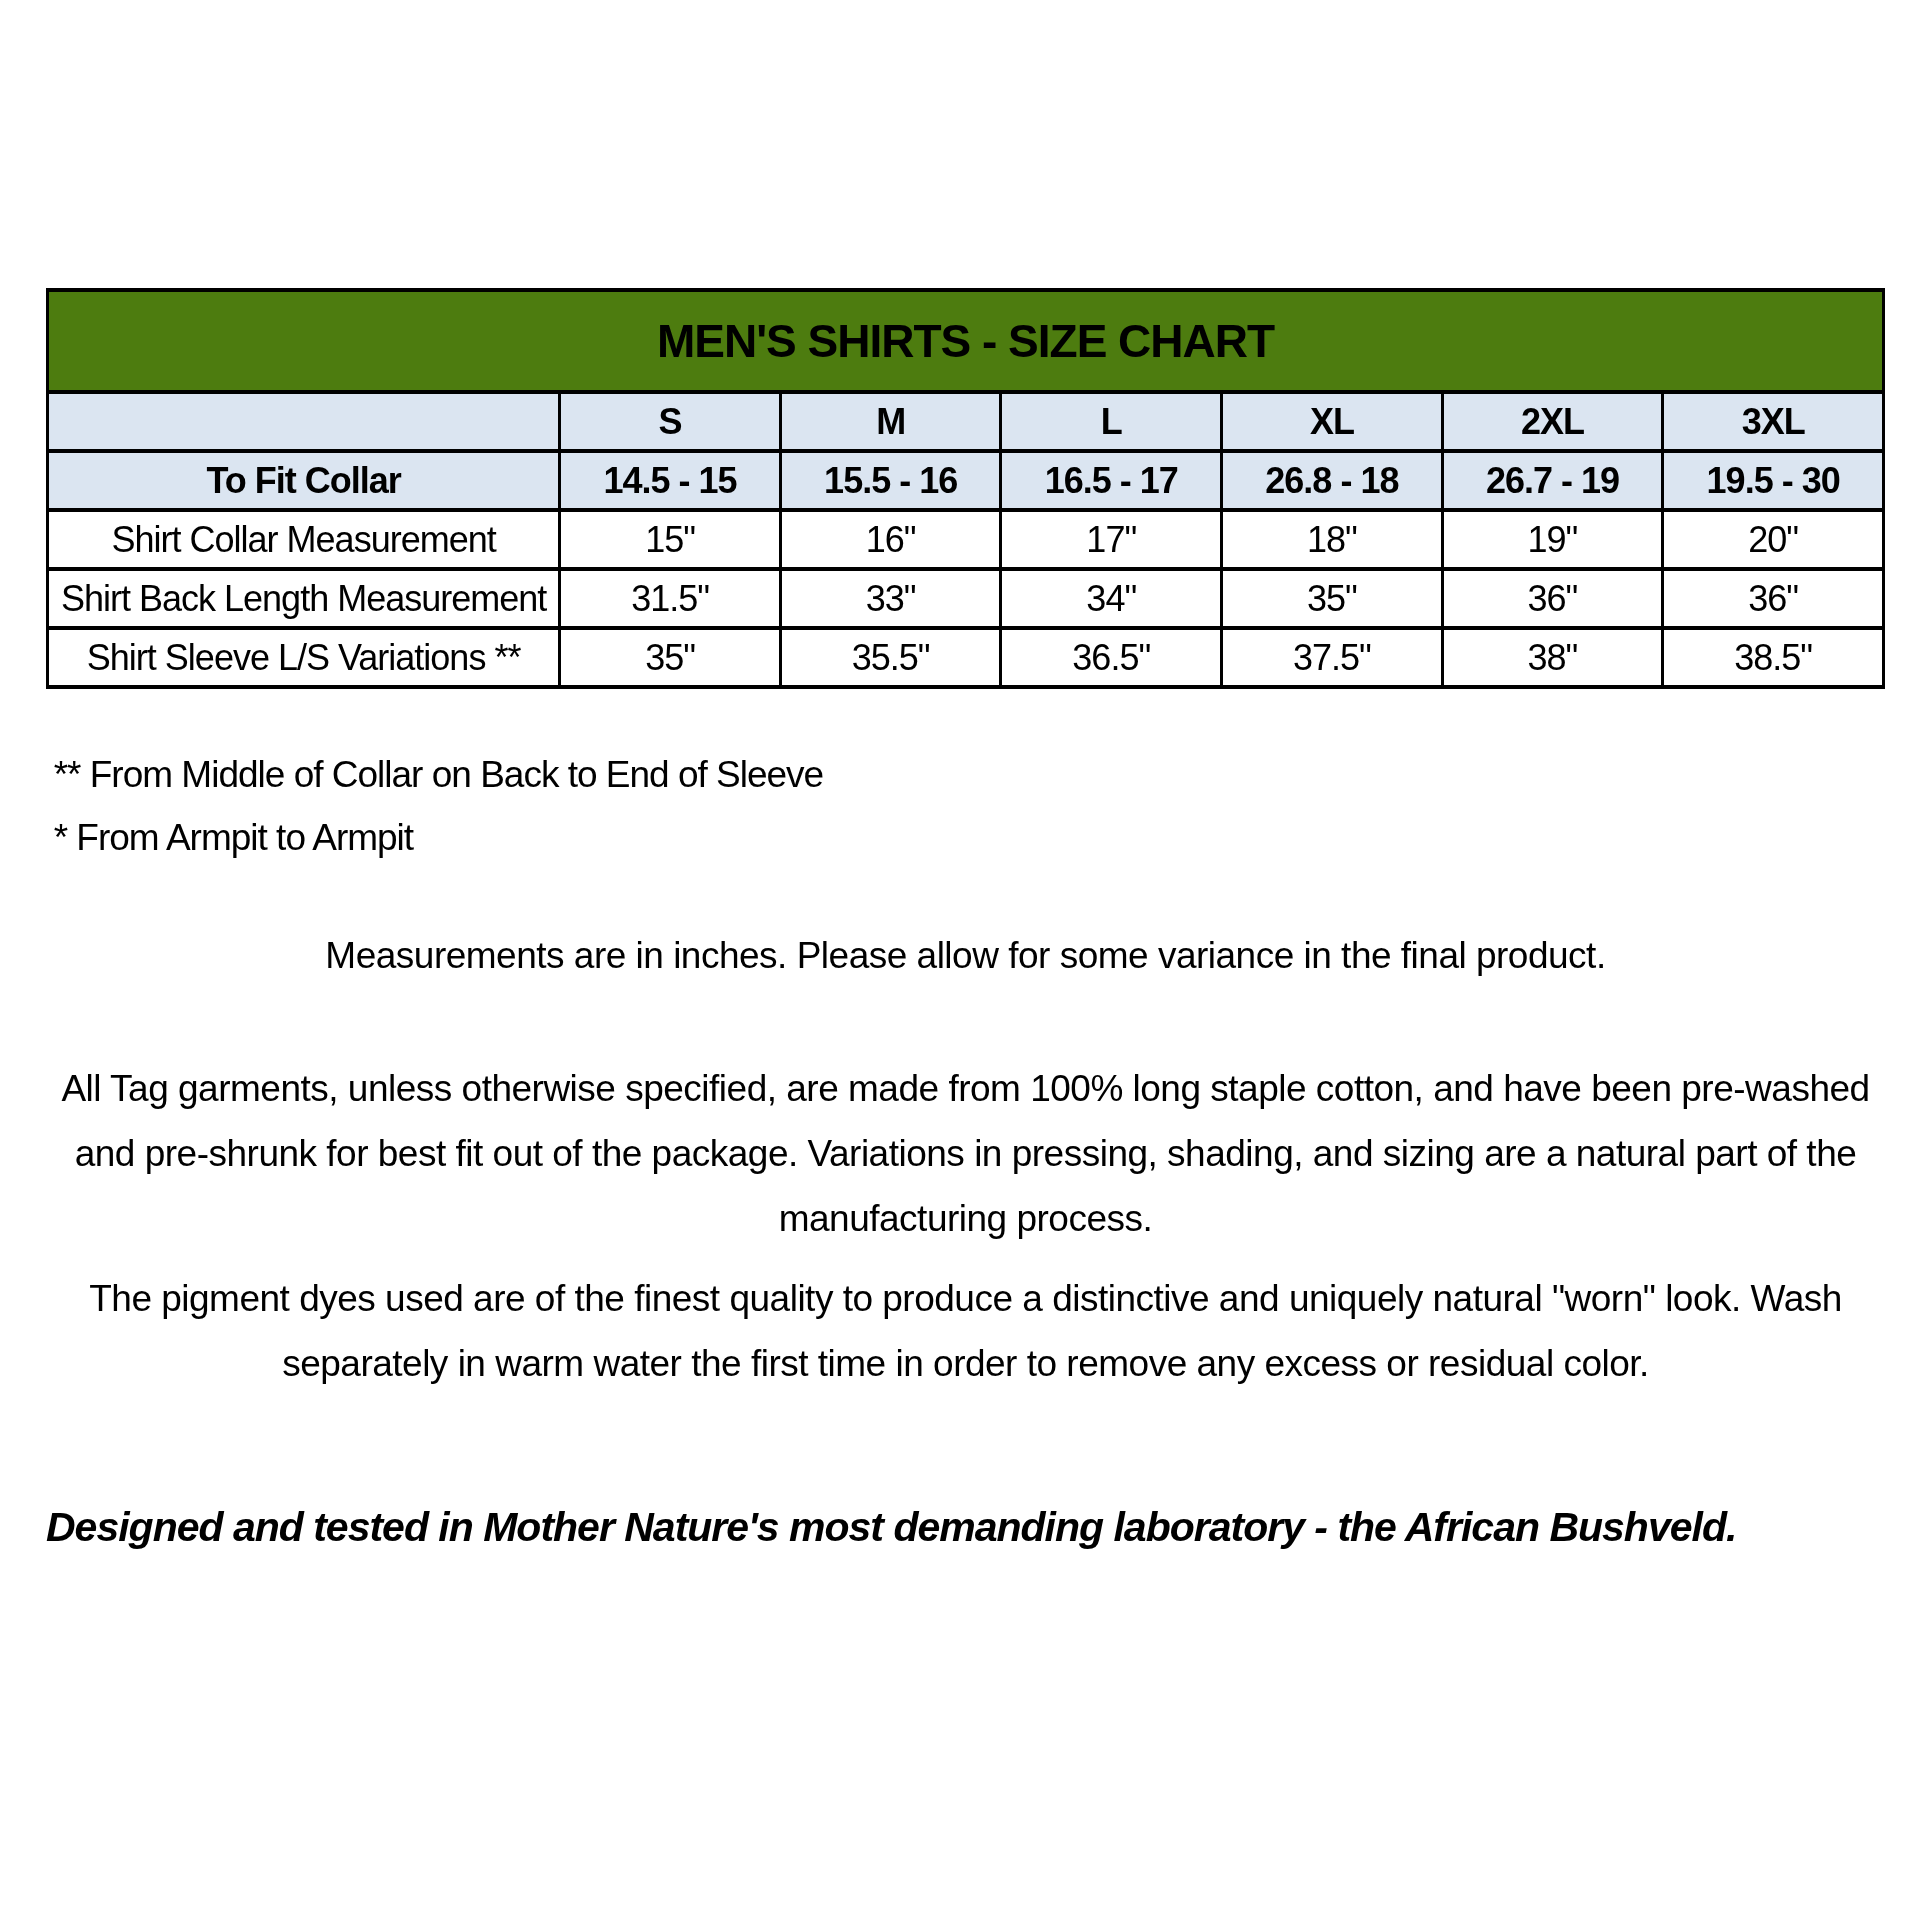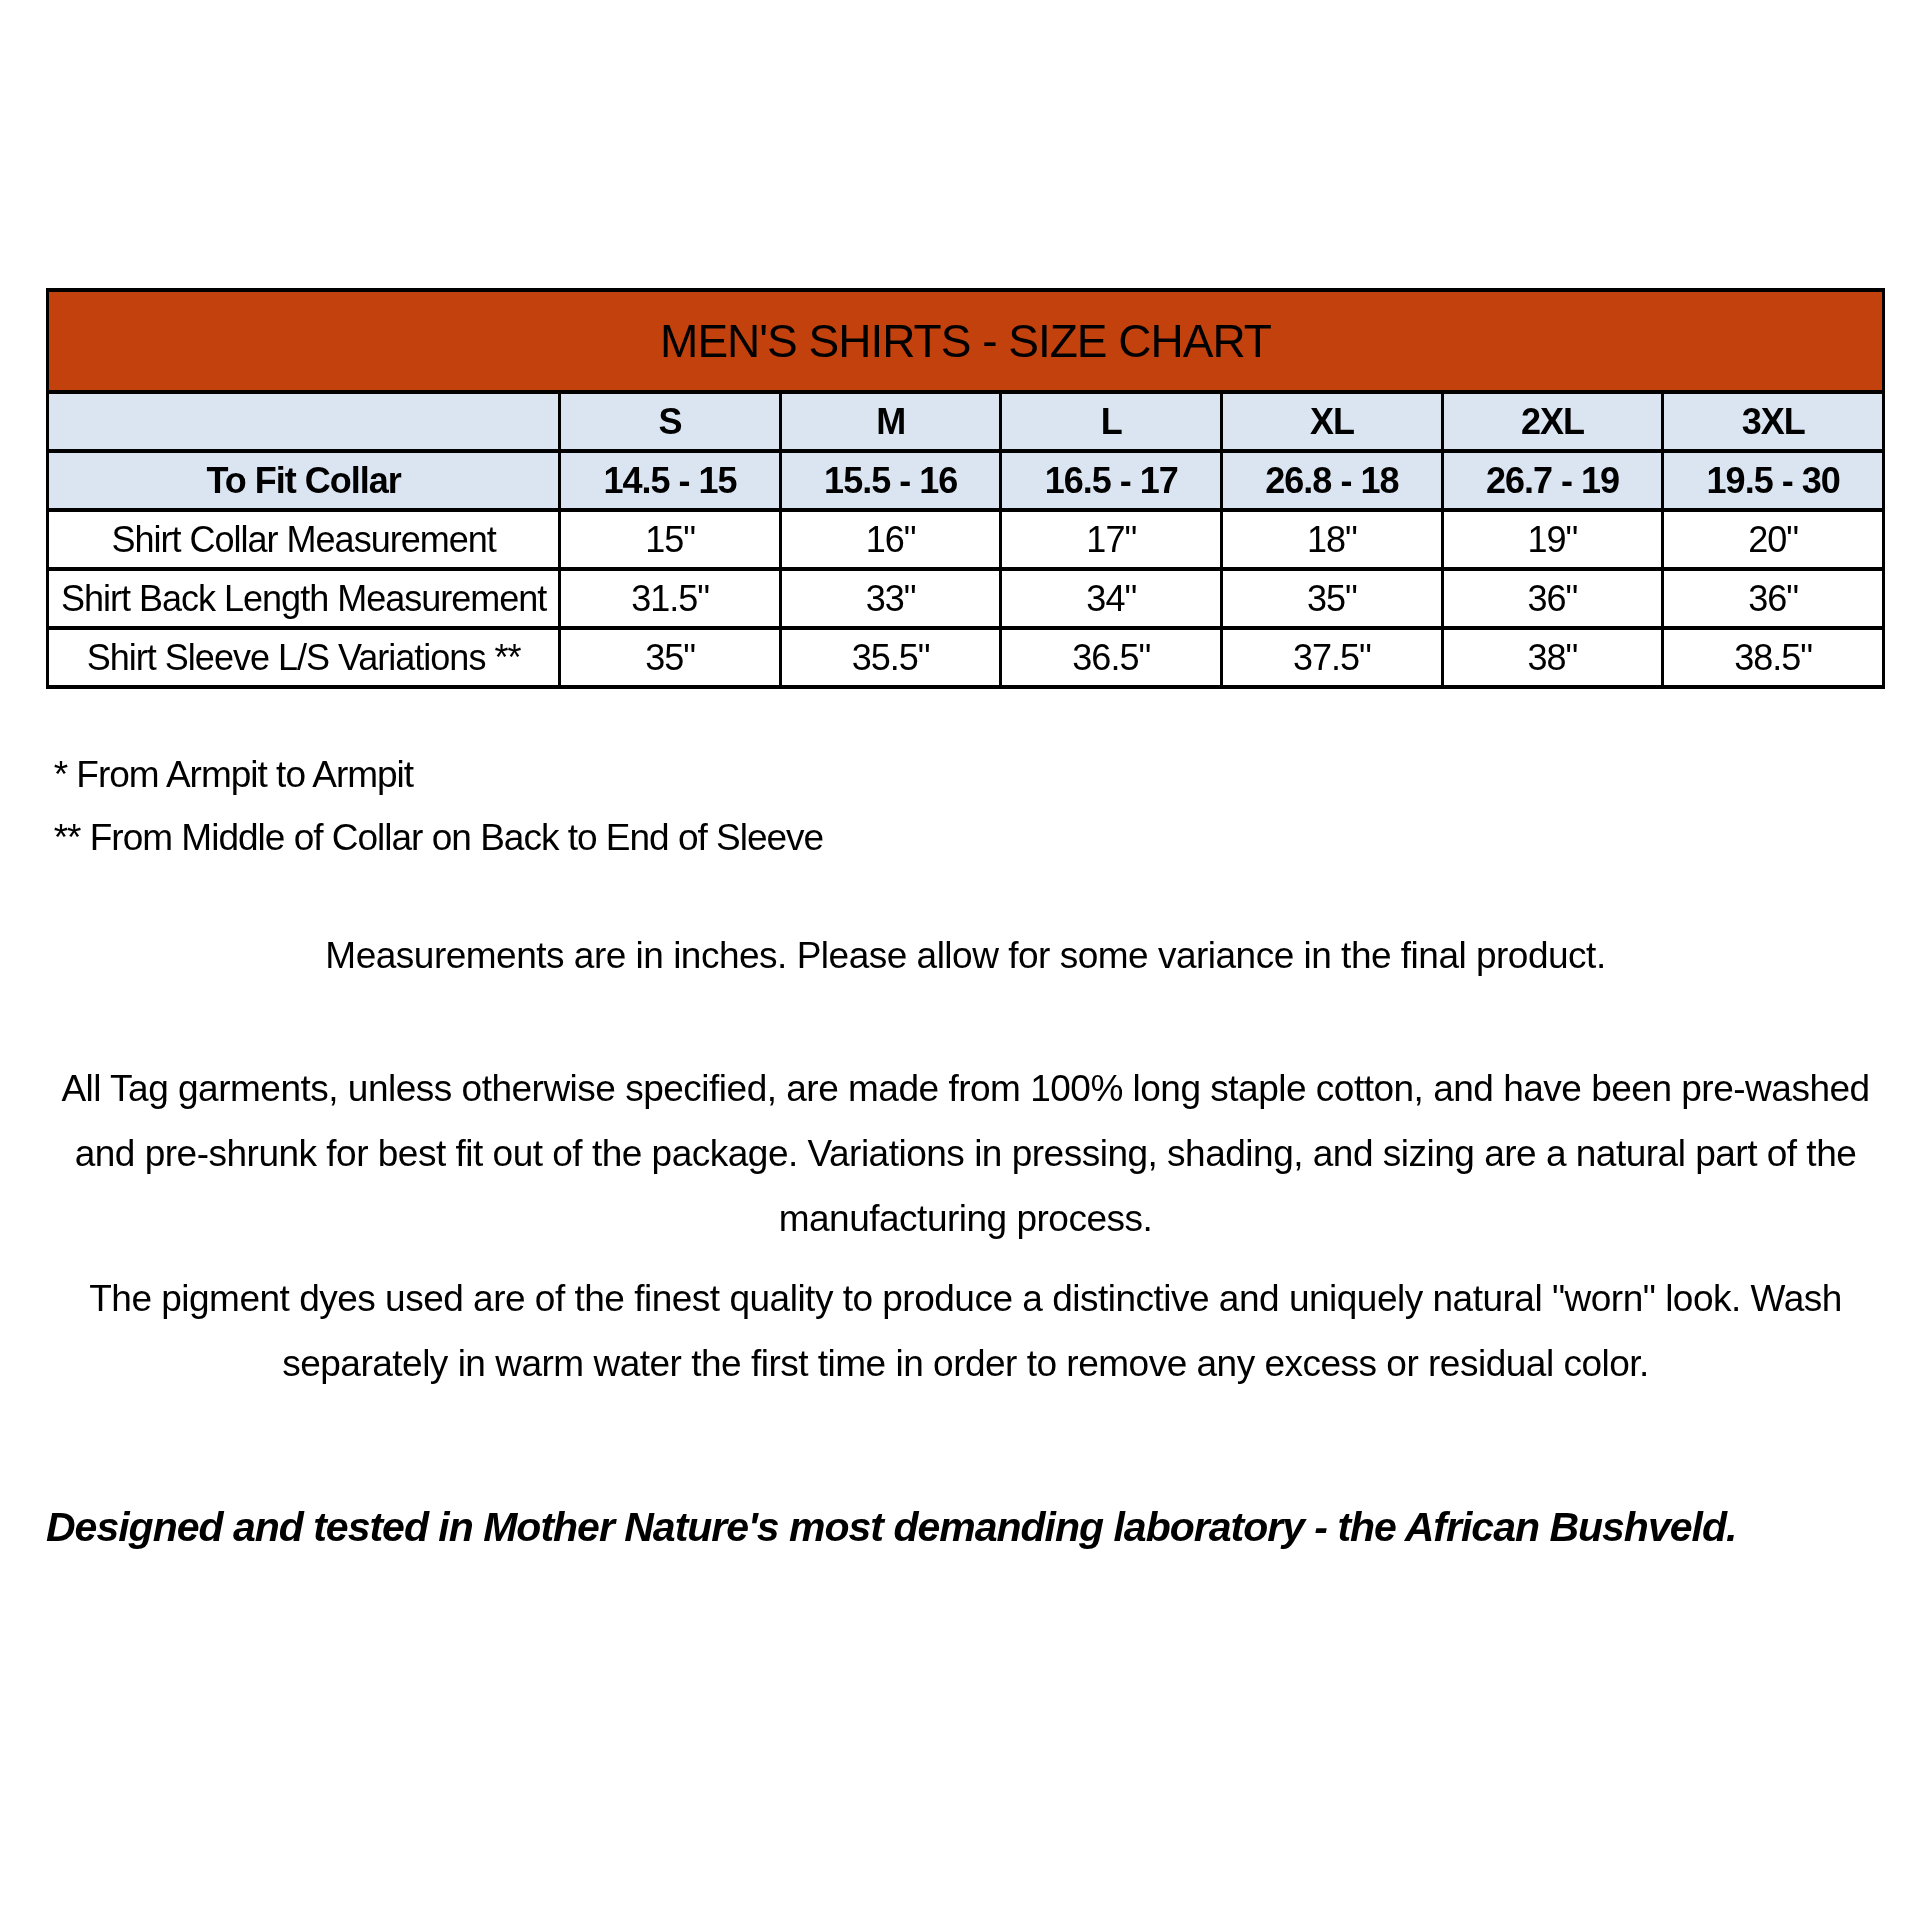--- a/index.html
+++ b/index.html
@@ -30,23 +30,23 @@
     border-top: 4.8px solid #000000;
     border-bottom: 4.8px solid #000000;
     text-align: center;
     vertical-align: middle;
     padding: 0 3.9px;
     overflow: hidden;
     white-space: nowrap;
   }
   td.title-cell {
     height: 98px;
-    background: #c2410c;
+    background: #4d7c0f;
     font-size: 46px;
-    font-weight: normal;
+    font-weight: bold;
   }
   tr.size-row td { height: 55px; font-size: 36px; }
   tr.blue td { background: #dbe5f1; }
   tr.head td, tr.bold-vals td { font-weight: bold; }
   tr.plain td { background: #ffffff; font-weight: normal; }
   tr.plain td.row-label { font-weight: normal; }
 
   .footnotes {
     margin-top: 54px;
     margin-left: 7.7px;
@@ -134,22 +134,22 @@
         <td>35.5"</td>
         <td>36.5"</td>
         <td>37.5"</td>
         <td>38"</td>
         <td>38.5"</td>
       </tr>
     </tbody>
   </table>
 
   <div class="footnotes">
+    <div>** From Middle of Collar on Back to End of Sleeve</div>
     <div>* From Armpit to Armpit</div>
-    <div>** From Middle of Collar on Back to End of Sleeve</div>
   </div>
 
   <p class="para para1">Measurements are in inches. Please allow for some variance in the final product.</p>
   <p class="para para2">All Tag garments, unless otherwise specified, are made from 100% long staple cotton, and have been pre-washed and pre-shrunk for best fit out of the package. Variations in pressing, shading, and sizing are a natural part of the manufacturing process.</p>
   <p class="para para3">The pigment dyes used are of the finest quality to produce a distinctive and uniquely natural "worn" look. Wash separately in warm water the first time in order to remove any excess or residual color.</p>
 
   <p class="tagline">Designed and tested in Mother Nature's most demanding laboratory - the African Bushveld.</p>
 
 </div>
 

